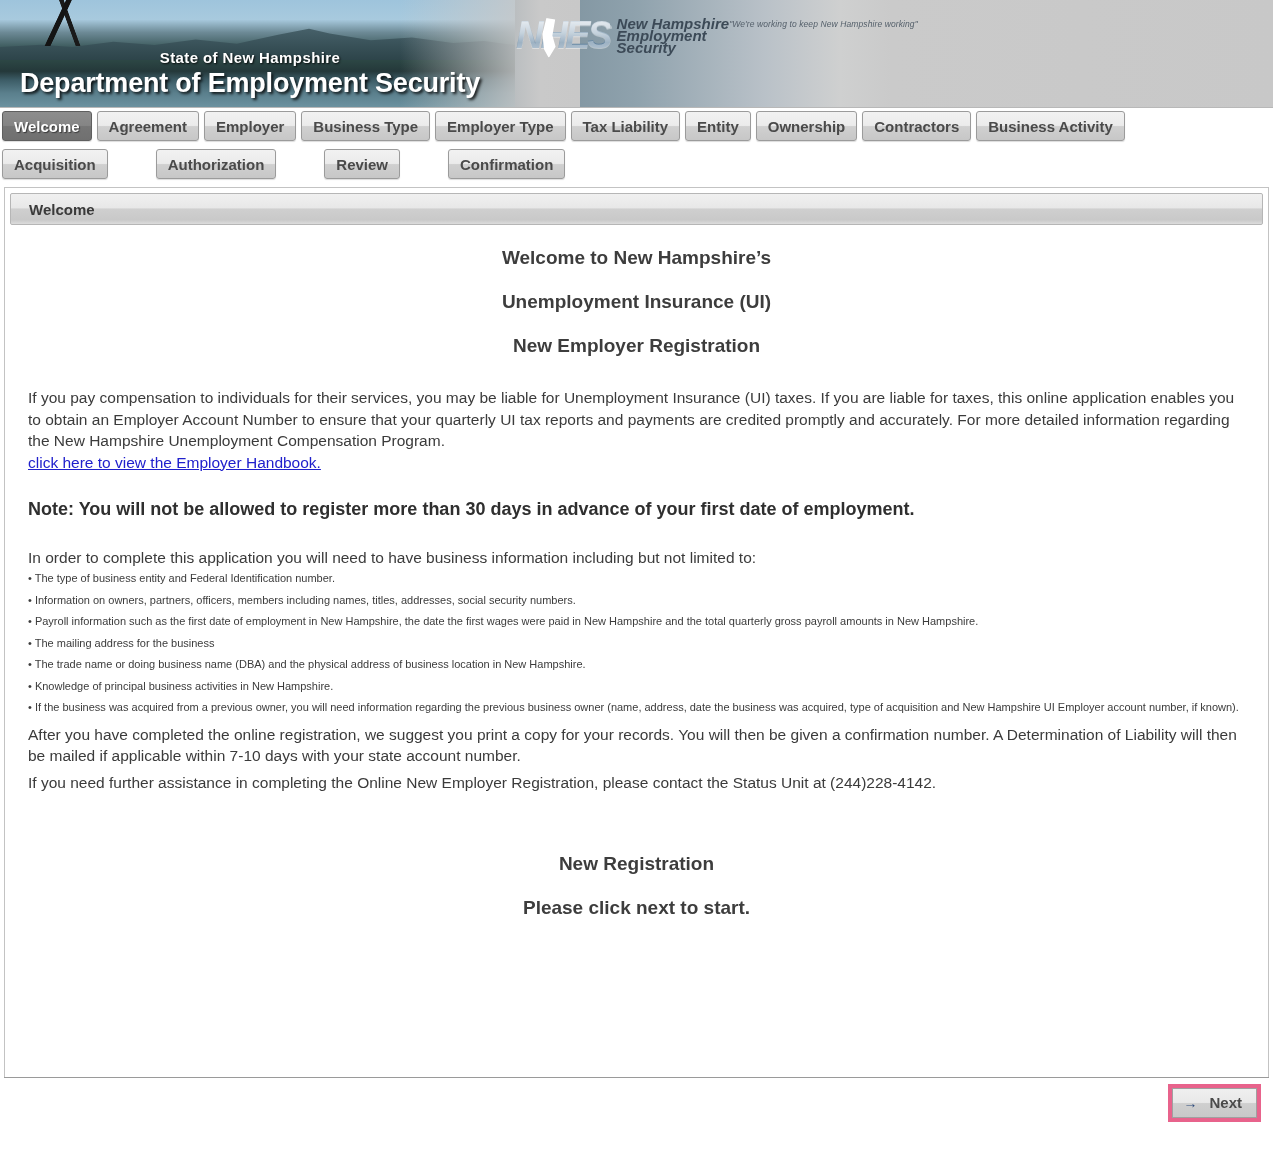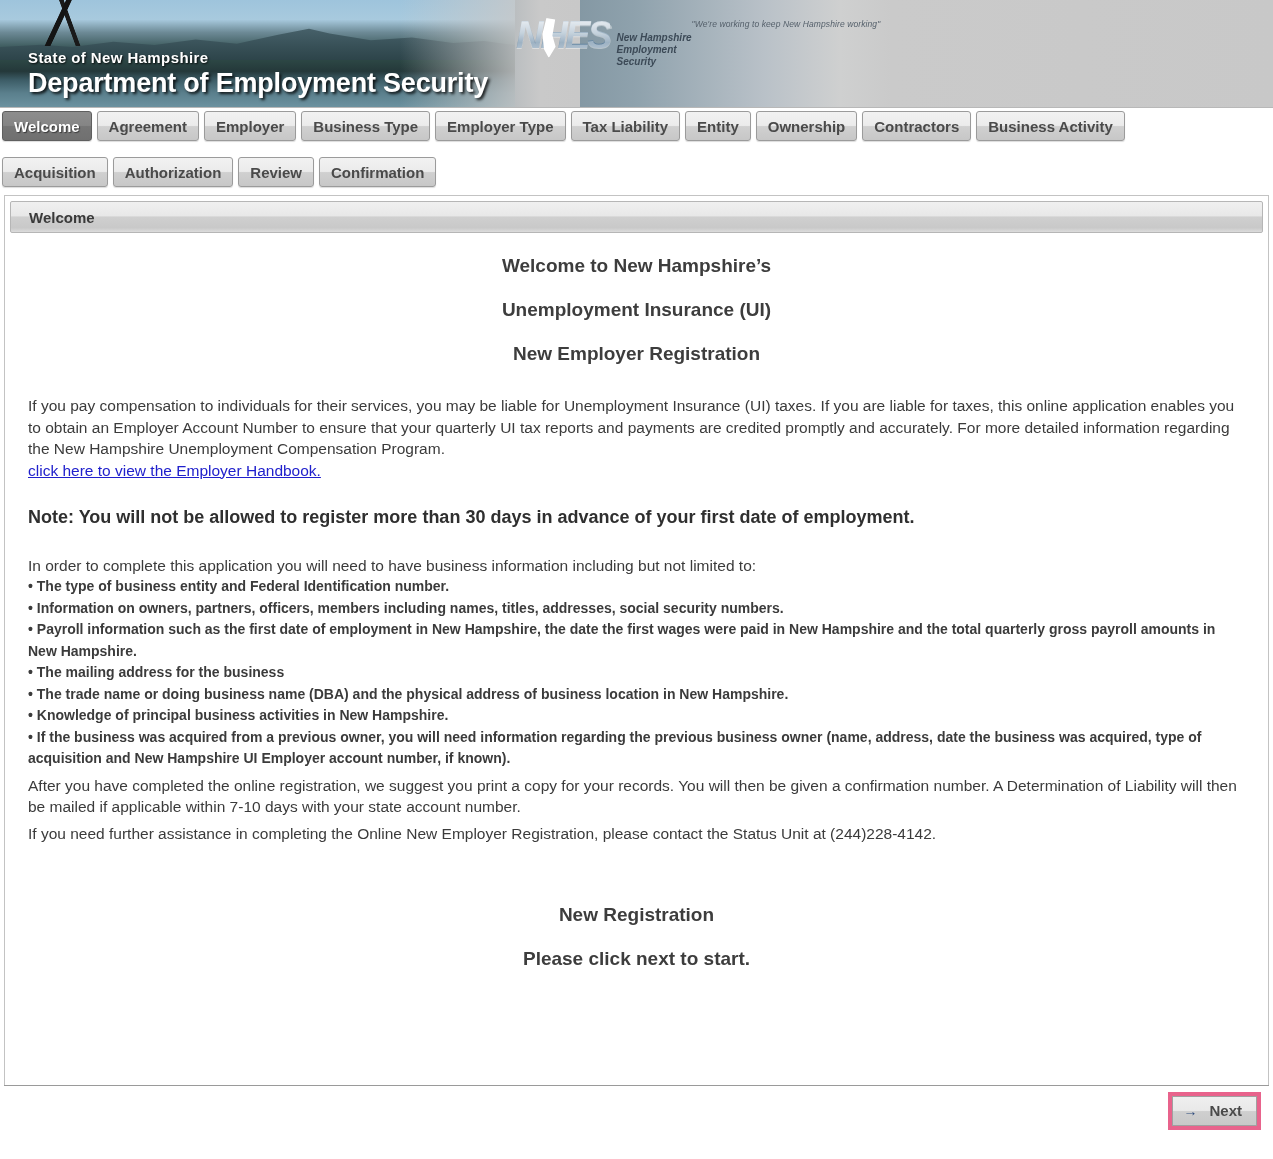--- a/index.html
+++ b/index.html
@@ -62,24 +62,25 @@
       linear-gradient(70deg, transparent 58%, #1a1a1a 59%, #1a1a1a 64%, transparent 65%);
   }
   .banner-fade {
     position: absolute;
     left: 400px; top: 0;
     width: 180px; height: 108px;
     background: linear-gradient(to right, rgba(200,200,200,0), #c9c9c9 78%, #c8c8c8 100%);
   }
   .banner-titles {
     position: absolute;
-    left: 28px;
+    left: 20px;
     bottom: 10px;
     z-index: 4;
     line-height: 1;
+    text-align: center;
   }
   .banner-state {
     font-size: 15px;
     font-weight: bold;
     color: #ffffff;
     letter-spacing: .4px;
     text-shadow: 1px 1px 2px rgba(0,0,0,.85);
     margin-bottom: 5px;
   }
   .banner-dept {
@@ -116,42 +117,42 @@
   .nhes-state {
     position: absolute;
     left: 22px; top: 2px;
     width: 20px; height: 40px;
     background: #ffffff;
     clip-path: polygon(42% 0%, 86% 4%, 72% 44%, 88% 72%, 54% 100%, 30% 78%, 22% 40%, 34% 16%);
     box-shadow: 1px 1px 1px rgba(0,0,0,.35);
   }
   .nhes-words {
     margin-left: 7px;
-    margin-top: 16px;
-    font-size: 10px;
+    margin-top: 2px;
+    font-size: 15px;
     font-weight: bold;
     font-style: italic;
     line-height: 12px;
     color: #3c4a57;
   }
   .nhes-tag {
     margin-top: 3px;
     font-size: 8.5px;
     font-style: italic;
     color: #55606b;
     letter-spacing: .1px;
   }
 
   
   .tabbar {
     padding: 3px 0 0 2px;
     background: #ffffff;
   }
   .tabrow { display: flex; flex-wrap: nowrap; align-items: flex-start; }
-  .tabrow + .tabrow { margin-top: 16px; }
+  .tabrow + .tabrow { margin-top: 8px; gap: 43px; }
   .tab {
     display: inline-flex;
     align-items: center;
     justify-content: center;
     height: 30px;
     padding: 0 11px;
     margin-right: 5px;
     font-size: 15px;
     font-weight: bold;
     color: #4a4a4a;
@@ -222,24 +223,23 @@
   .note {
     font-size: 18px;
     line-height: 21.5px;
     font-weight: bold;
     color: #2f2f2f;
     margin-top: 26px;
   }
   .intro { margin-top: 26px; }
   .bullets { margin: 0; padding: 0; list-style: none; }
   .bullets li {
-    font-size: 14px;
+    font-size: 11px;
     line-height: 21.5px;
     color: #3b3b3b;
-    font-weight: bold;
   }
   .tail { margin-top: 5px; }
 
   .bottom-headings { margin-top: 60px; }
   .bottom-headings .h-center { margin-bottom: 22px; }
 
   
   .footer {
     position: relative;
     margin: 0 4px;

